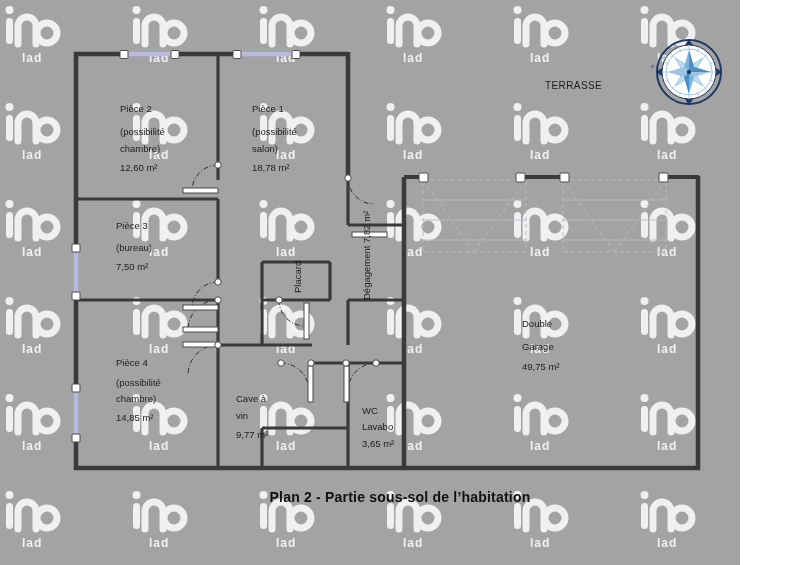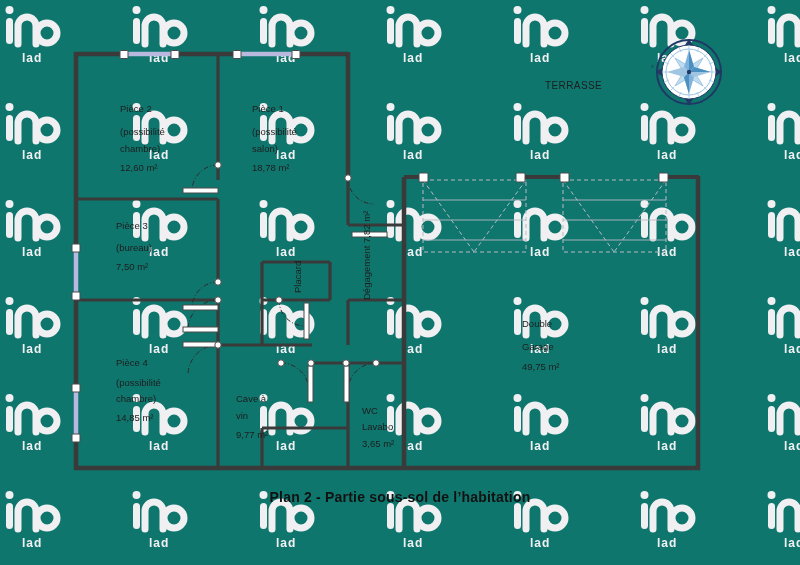--- a/index.html
+++ b/index.html
@@ -5,23 +5,23 @@
   html, body {
     margin: 0;
     padding: 0;
     background: #ffffff;
   }
   body {
     font-family: "Liberation Sans", sans-serif;
   }
   #plan-root {
     position: relative;
-    width: 800px;
+    width: 740px;
     height: 565px;
-    background: #0f766e;
+    background: #a3a3a3;
     overflow: hidden;
   }
   #plan-svg {
     position: absolute;
     left: 0;
     top: 0;
     width: 800px;
     height: 565px;
     display: block;
   }

